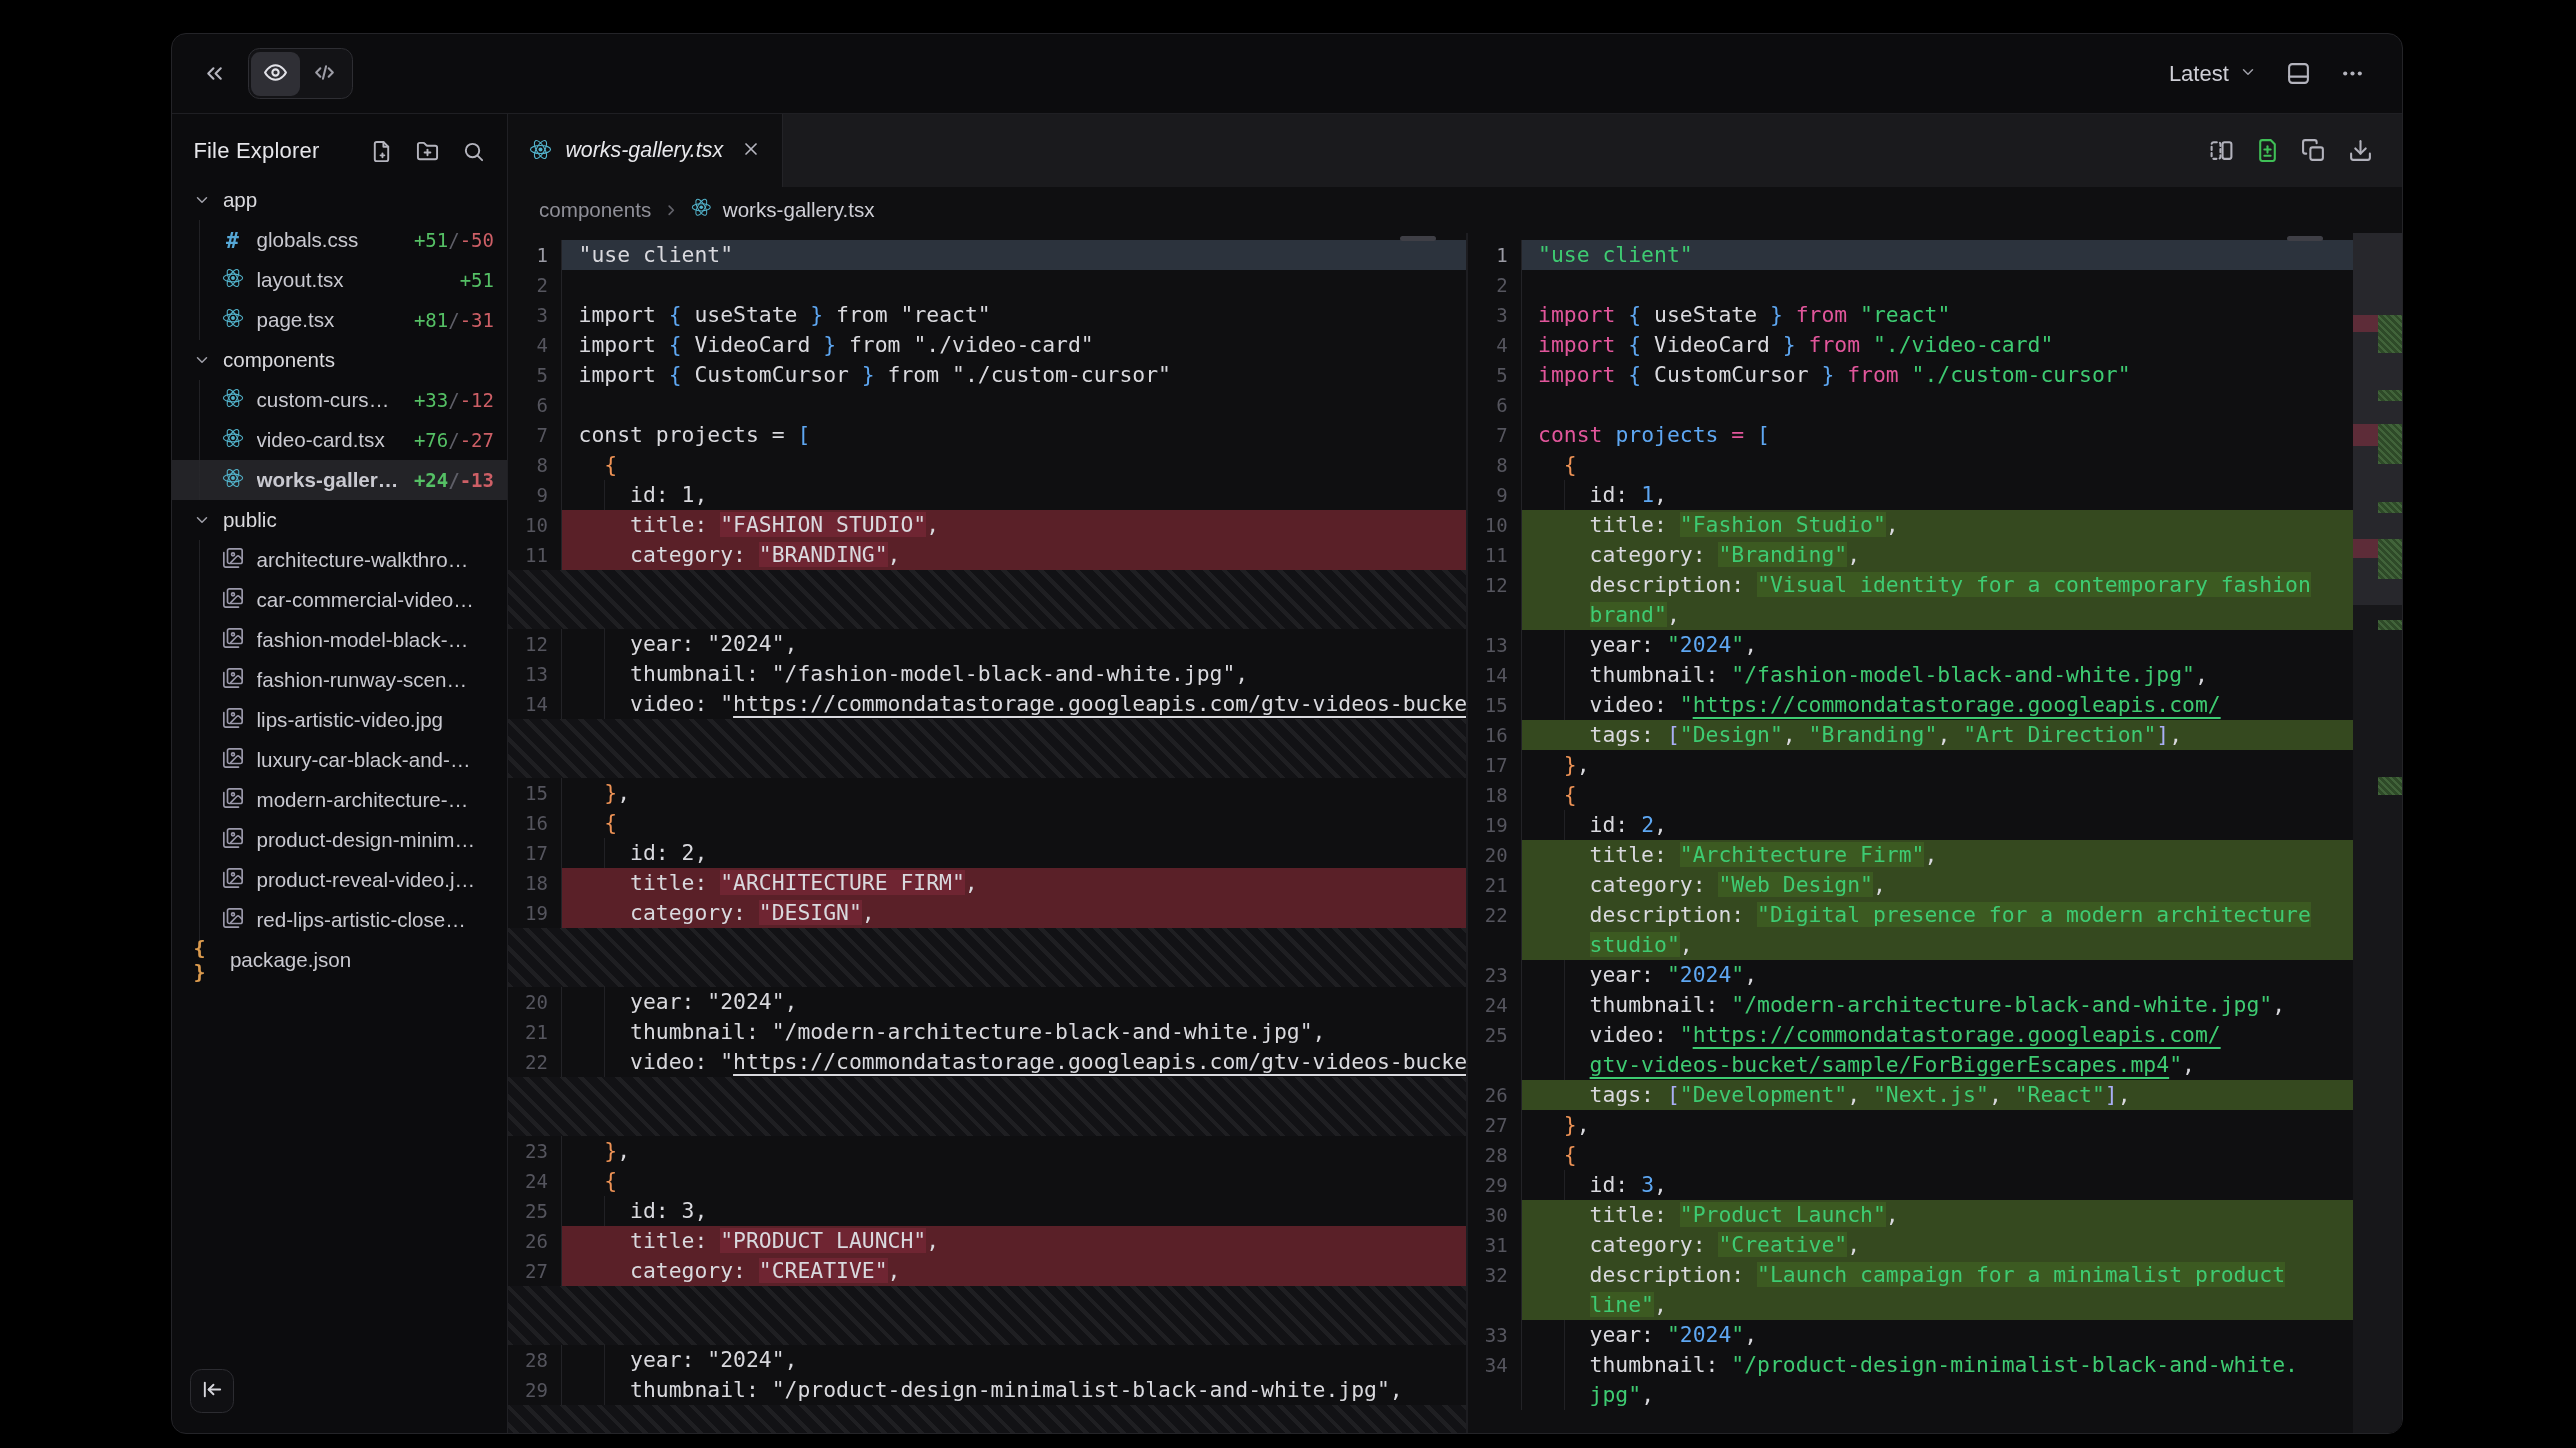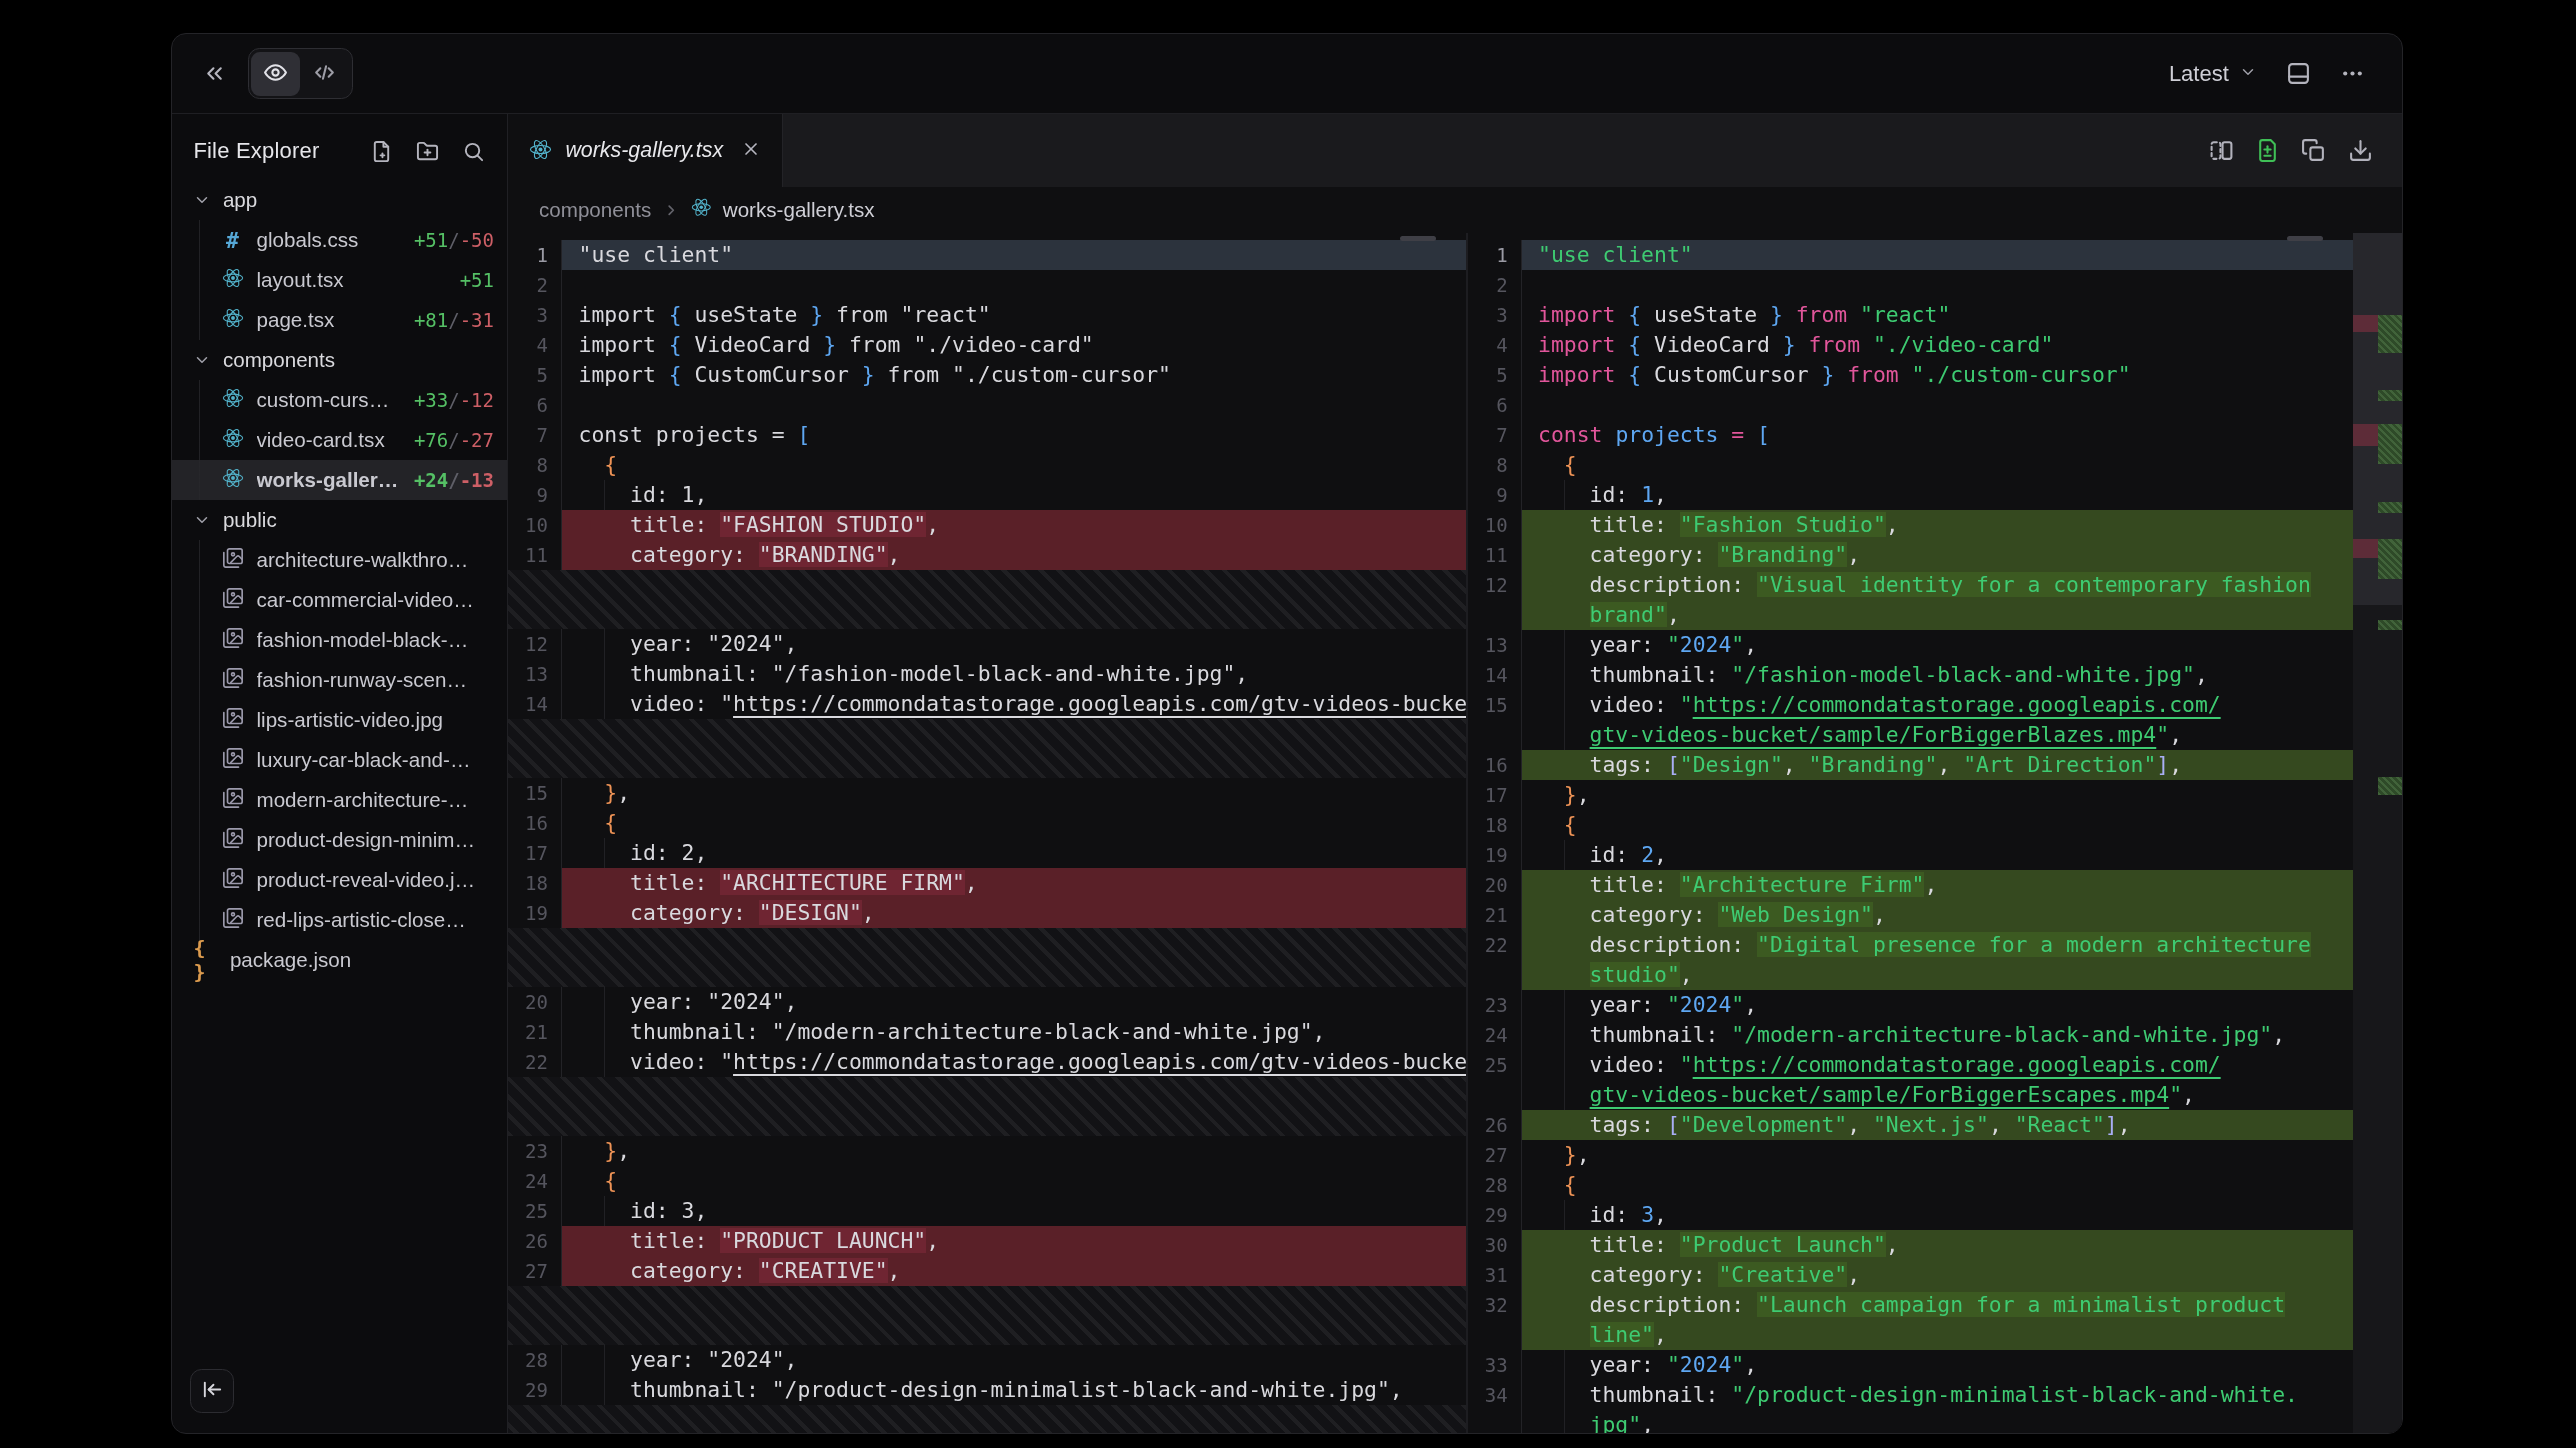--- a/index.html
+++ b/index.html
@@ -702,24 +702,20 @@
                 <span class="txt gd"><span class="tw">    year: </span><span class="ts">"</span><span class="tn">2024</span><span class="ts">"</span><span class="tw">,</span></span>
               </div>
               <div class="row">
                 <span class="ln">14</span>
                 <span class="txt gd"><span class="tw">    thumbnail: </span><span class="ts">"/fashion-model-black-and-white.jpg"</span><span class="tw">,</span></span>
               </div>
               <div class="row">
                 <span class="ln">15</span>
                 <span class="txt gd"><span class="tw">    video: </span><span class="ts">"</span><span class="ts tu">https://commondatastorage.googleapis.com/</span></span>
               </div>
-              <div class="row">
-                <span class="ln"></span>
-                <span class="txt gd"><span class="tw">    </span><span class="ts tu">gtv-videos-bucket/sample/ForBiggerBlazes.mp4</span><span class="ts">"</span><span class="tw">,</span></span>
-              </div>
               <div class="row add">
                 <span class="ln">16</span>
                 <span class="txt gd"><span class="tw">    tags: </span><span class="tl">[</span><span class="ts">"Design"</span><span class="tw">, </span><span class="ts">"Branding"</span><span class="tw">, </span><span class="ts">"Art Direction"</span><span class="tl">]</span><span class="tw">,</span></span>
               </div>
               <div class="row">
                 <span class="ln">17</span>
                 <span class="txt"><span class="tw">  </span><span class="to">}</span><span class="tw">,</span></span>
               </div>
               <div class="row">
                 <span class="ln">18</span>

